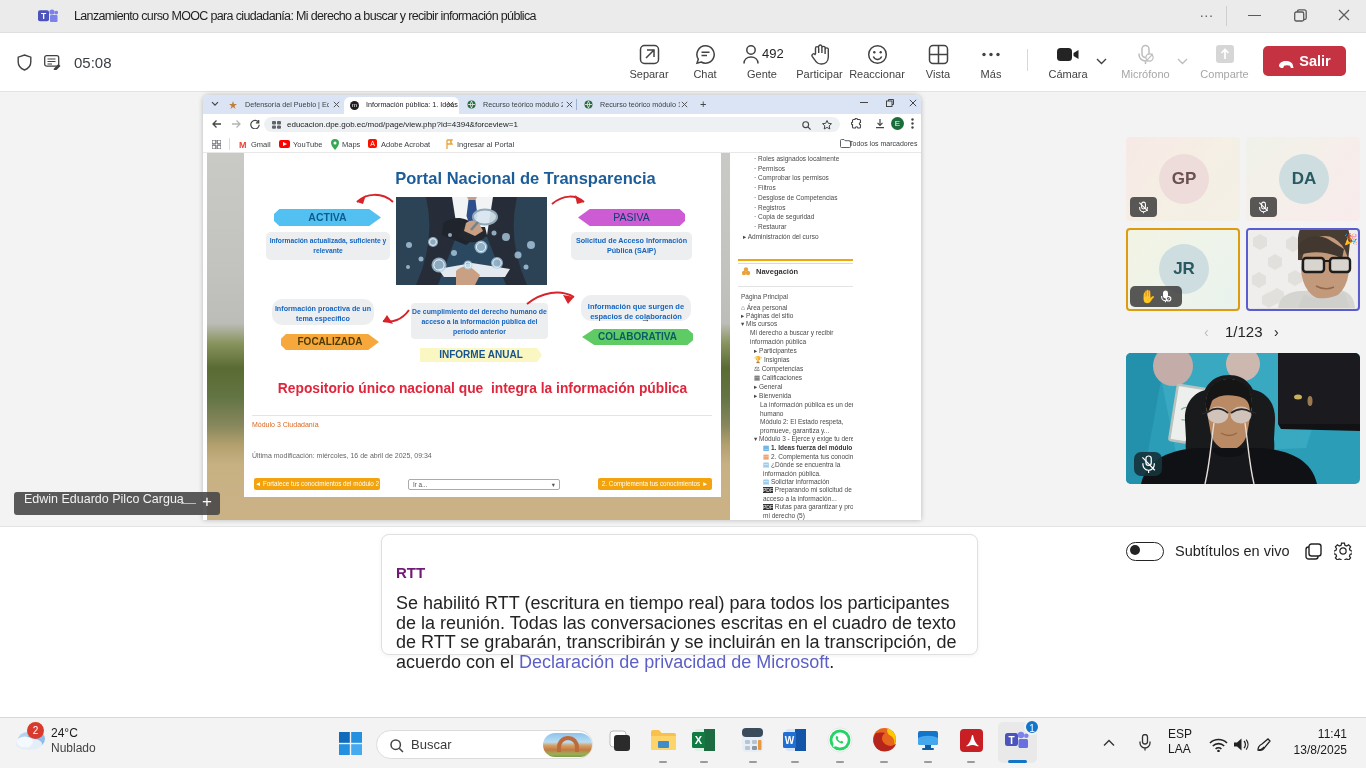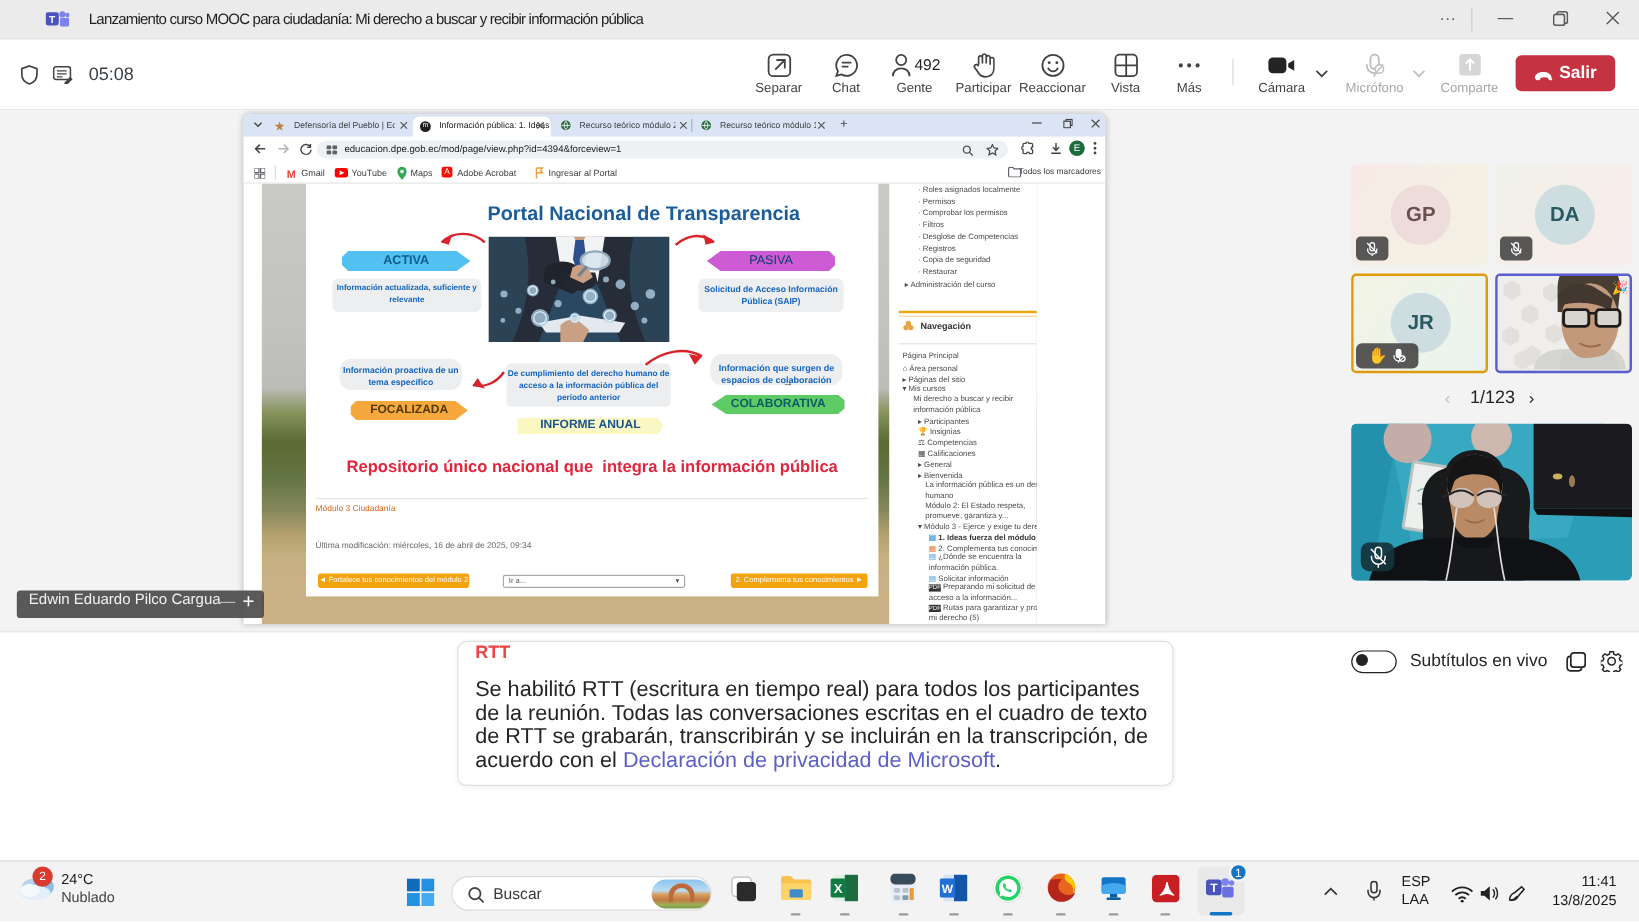--- a/index.html
+++ b/index.html
@@ -17,32 +17,32 @@
 
 #stage{position:absolute;left:0;top:92px;width:1366px;height:434px;background:#f3f3f3}
 
 #browser{position:absolute;left:203px;top:3px;width:718px;height:425px;background:#fff;box-shadow:0 0 5px rgba(0,0,0,.25);border-radius:6px 6px 0 0}
 #tabstrip{position:absolute;left:0;top:0px;width:718px;height:19px;background:#dae4f5;border-radius:6px 6px 0 0}
 .tab{position:absolute;top:2px;height:17px;font-size:7.2px;color:#3c4043;white-space:nowrap;overflow:hidden}
 .tab.active{background:#fff;border-radius:6px 6px 0 0;color:#202124}
 #urlrow{position:absolute;left:0;top:19px;width:718px;height:21px;background:#fff}
 #urlpill{position:absolute;left:61px;top:3px;width:576px;height:15px;background:#eef1f4;border-radius:8px;font-size:8px;color:#202124;line-height:15px}
 #bkmrow{position:absolute;left:0;top:40px;width:718px;height:18px;background:#fff;border-bottom:1px solid #e8e8e8;font-size:7.5px;color:#3c4043;white-space:nowrap}
-#pagearea{position:absolute;left:15px;top:58px;width:646px;height:367px;overflow:hidden}
+#pagearea{position:absolute;left:4px;top:58px;width:646px;height:367px;overflow:hidden}
 
 #namelabel{position:absolute;left:14px;top:400px;width:206px;height:23px;background:rgba(72,72,72,.9);color:#f2f2f2;font-size:12.5px;border-radius:3px;display:flex;align-items:flex-start}
 
 .tile{position:absolute;border-radius:4px;overflow:hidden}
 .initcirc{position:absolute;border-radius:50%;display:flex;align-items:center;justify-content:center;font-weight:bold}
 .micbadge{position:absolute;background:rgba(60,60,60,.85);border-radius:4px;display:flex;align-items:center;justify-content:center}
 .mi{position:absolute;white-space:nowrap}
 
 #bottompanel{position:absolute;left:0;top:526px;width:1366px;height:191px;background:#fff;border-top:1px solid #e3e3e3}
 #rttbox{position:absolute;left:381px;top:7px;width:597px;height:121px;background:#fff;border:1px solid #e0e0e0;border-radius:8px;box-shadow:0 1px 4px rgba(0,0,0,.06)}
-#rttbox h3{font-size:15px;color:#ef4444;margin:0 0 0 14px}
+#rttbox h3{font-size:15px;color:#701a75;margin:29px 0 0 14px}
 #rttbox p{font-size:18px;color:#242424;margin:13px 12px 0 14px;line-height:19.5px}
 #rttbox a{color:#5b5fc7;text-decoration:none}
 #rttinput{position:absolute;left:372px;top:153px;width:622px;height:31px;border:1px solid #c7c7c7;border-radius:4px;font-size:14.5px;color:#616161;line-height:29px;padding-left:13px}
 #subtl{position:absolute;left:1126px;top:13px;height:22px;display:flex;align-items:center;font-size:14.5px;color:#242424;white-space:nowrap}
 
 #taskbar{position:absolute;left:0;top:717px;width:1366px;height:51px;background:#f3f3f4;border-top:1px solid #d9d9d9}
 #search{position:absolute;left:376px;top:12px;width:217px;height:29px;background:#fff;border:1px solid #dcdcdc;border-radius:15px;font-size:13px;color:#3a3a3a}
 #tray{position:absolute;left:0;top:0;width:1366px;height:51px;font-size:12px;color:#1f1f1f}
 </style></head>
 <body>

